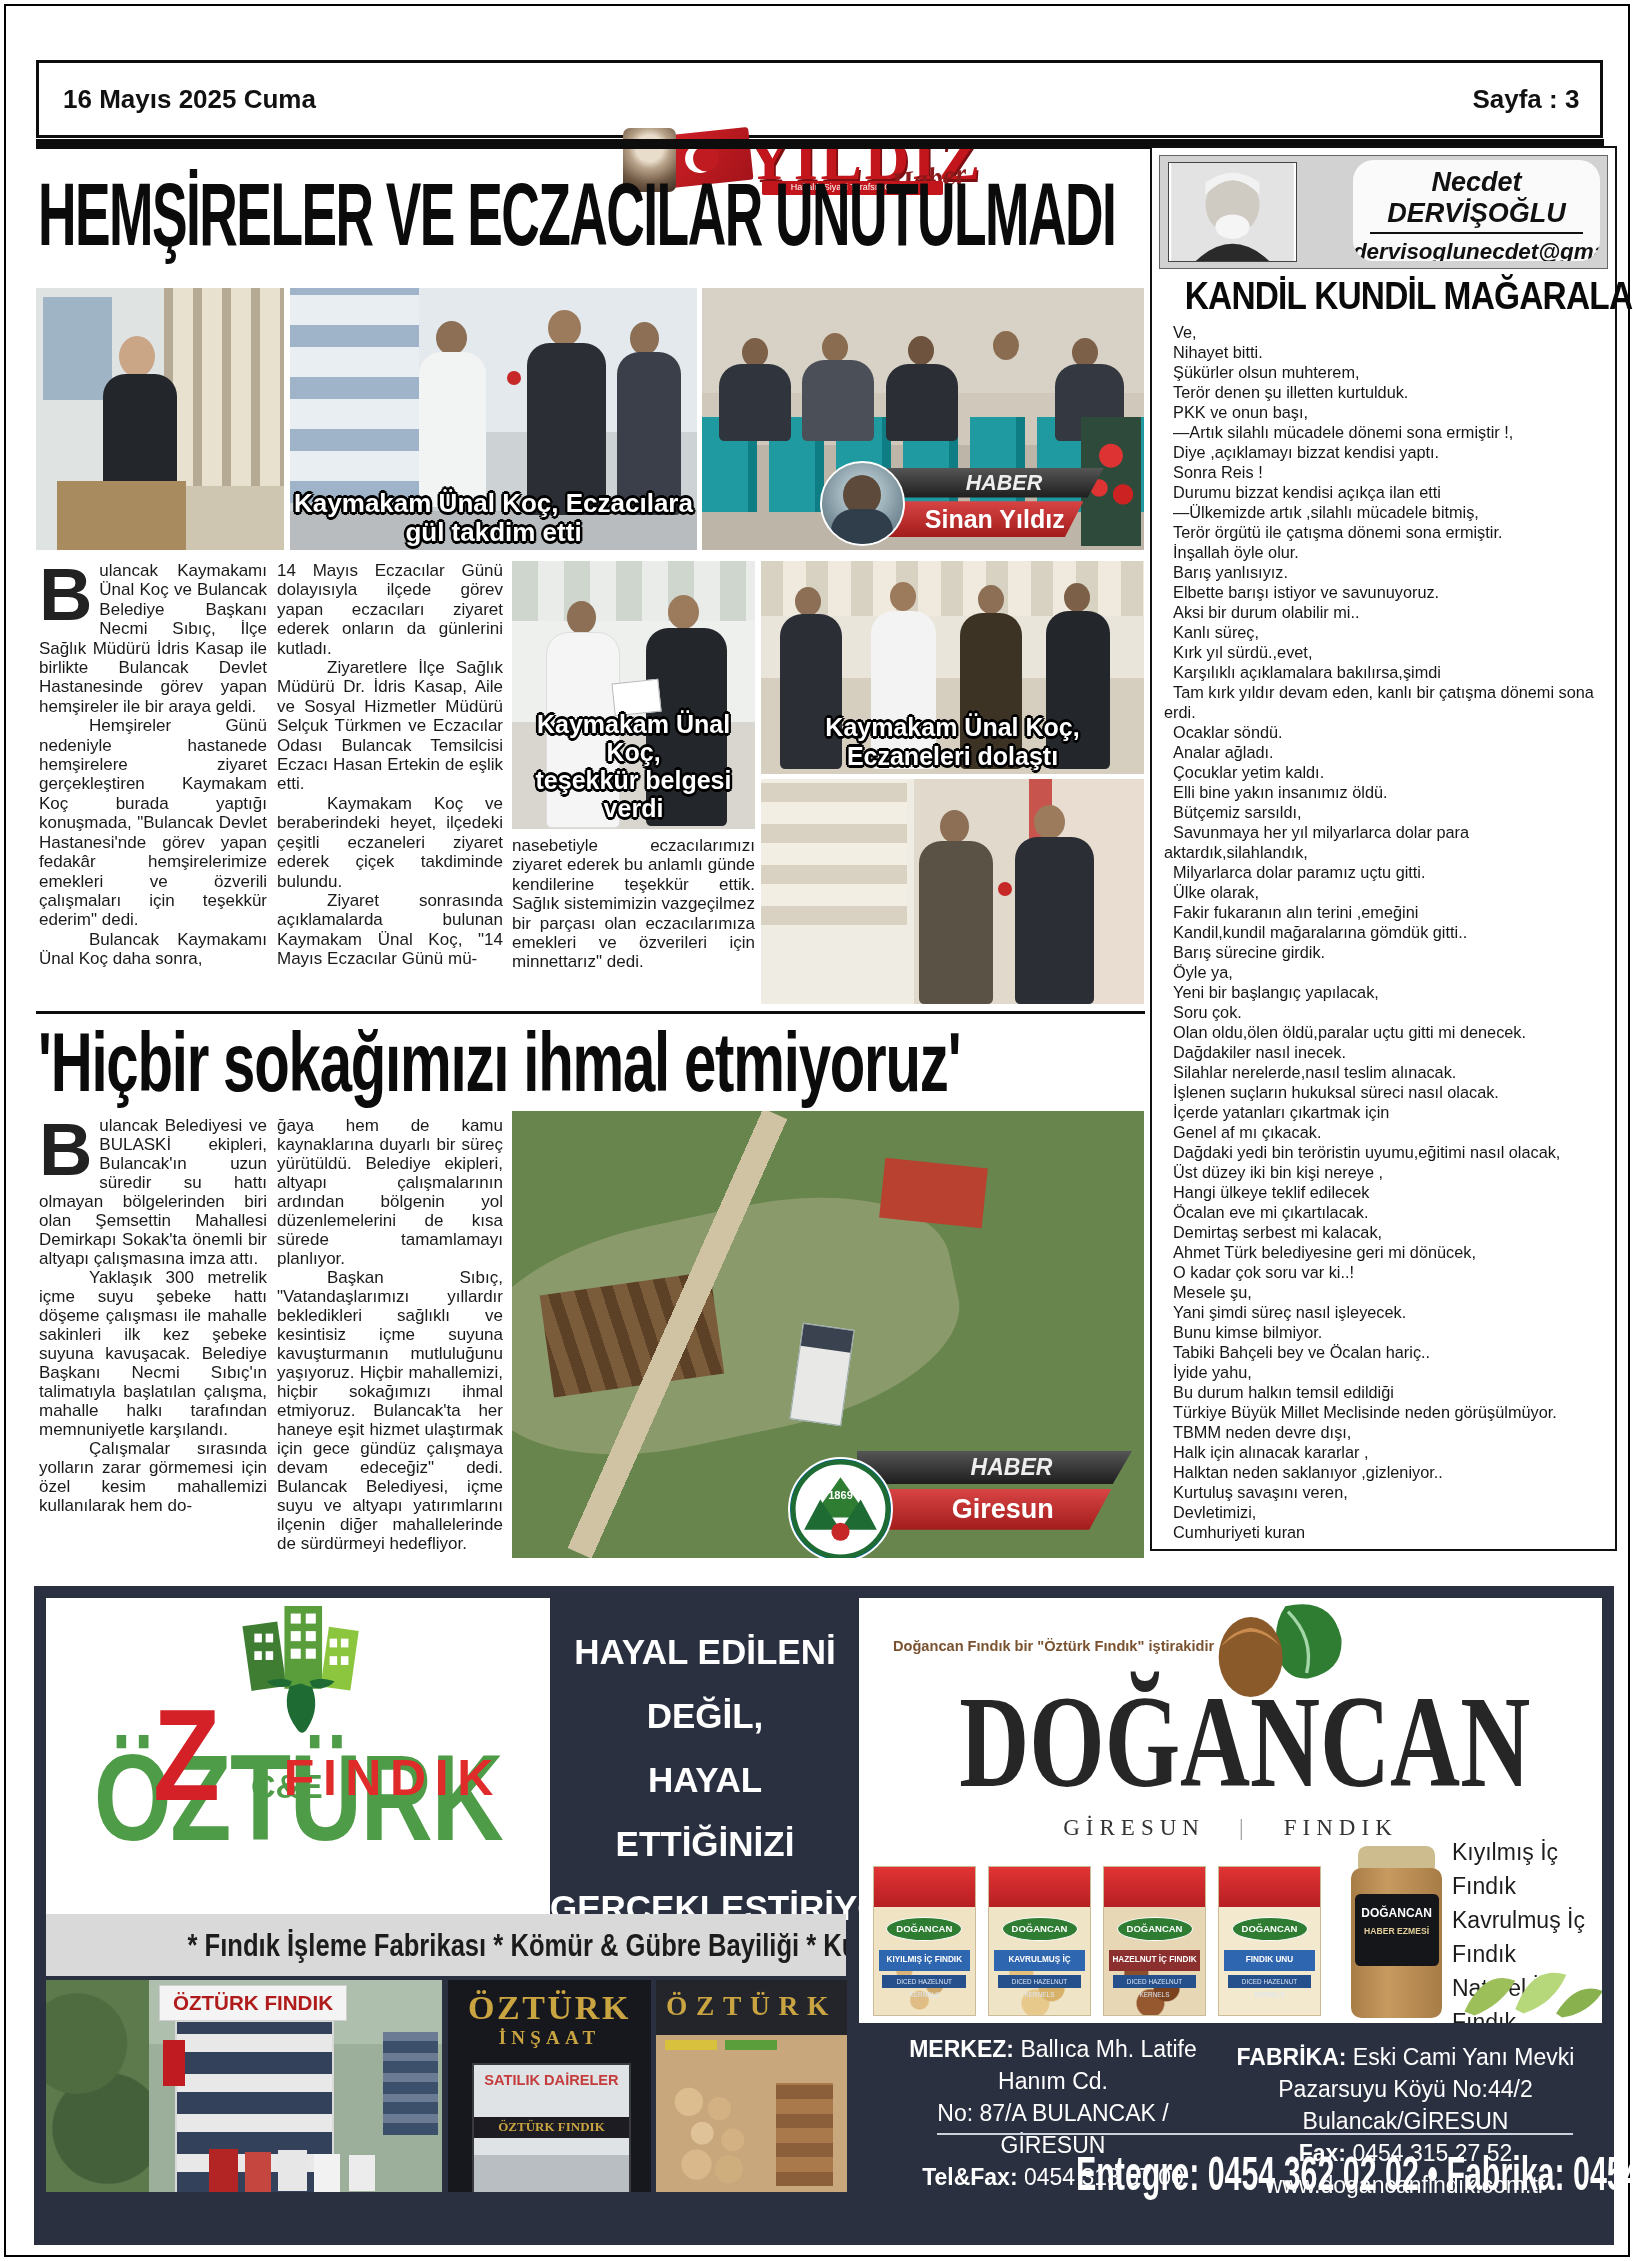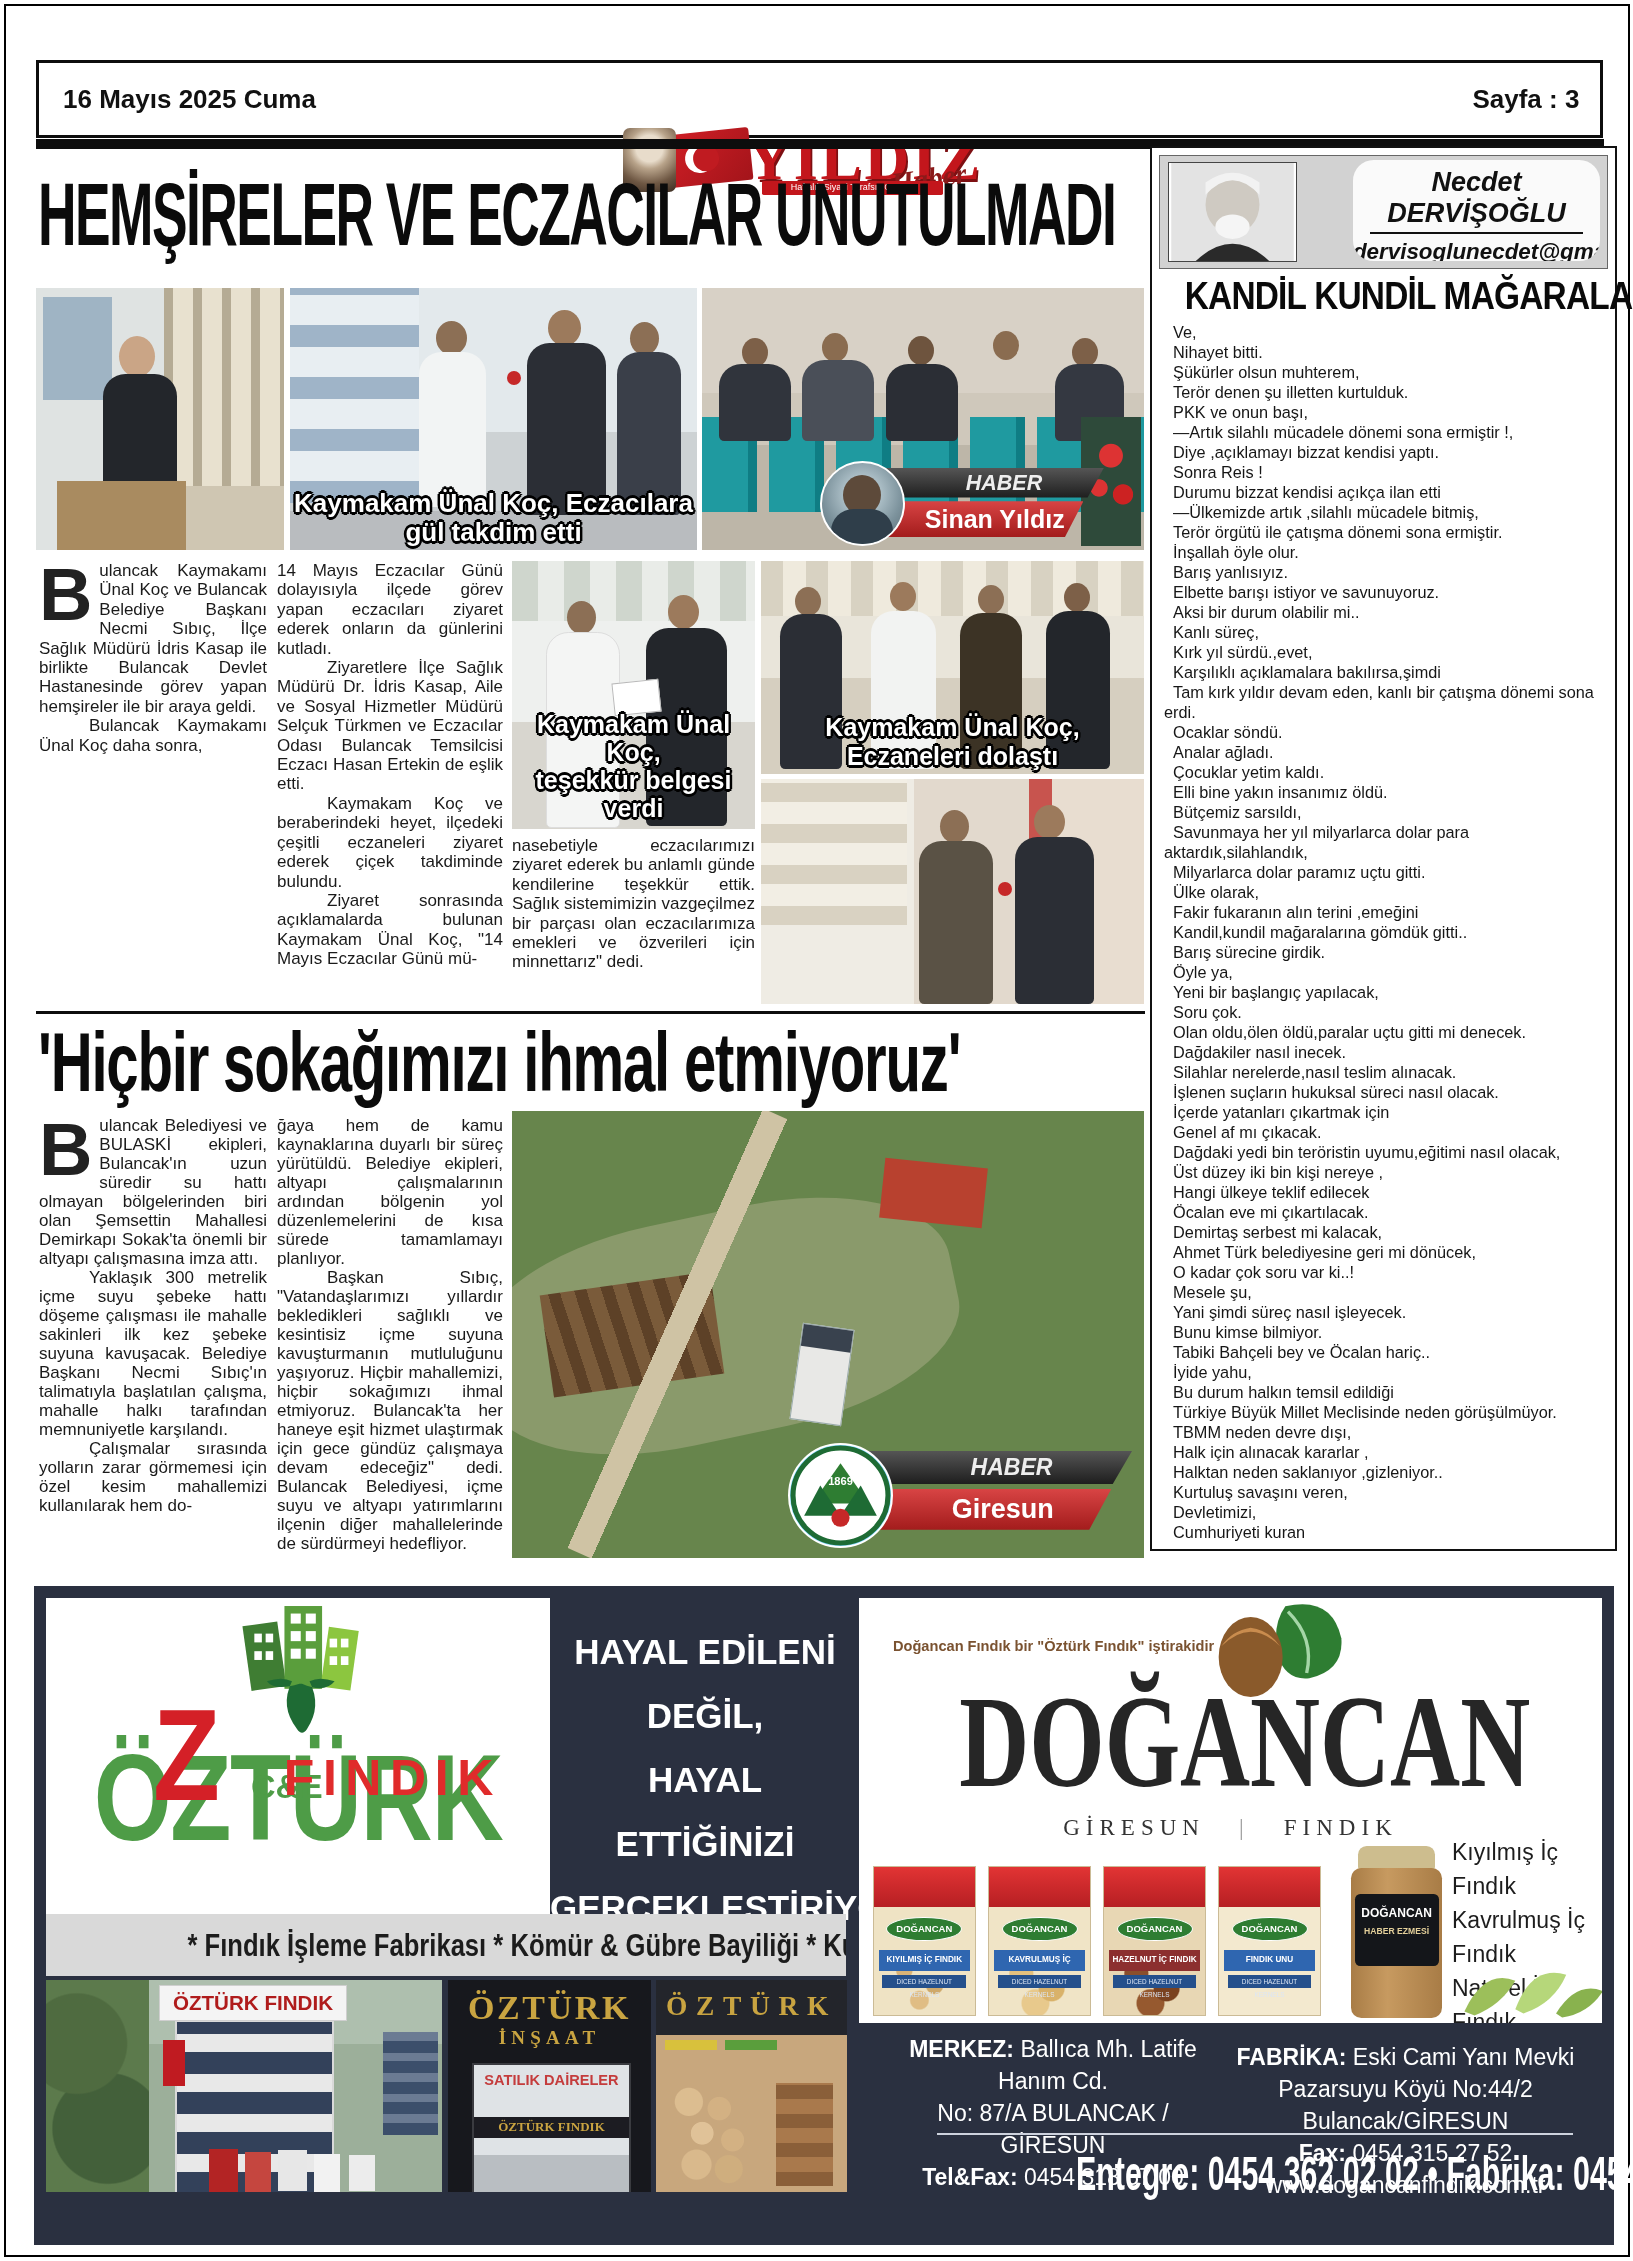--- a/index.html
+++ b/index.html
@@ -157,20 +157,21 @@
         <div class="head" style="left:20.6px;top:12px;width:38px;height:40px;background:#5d4a3a;"></div>
         <div class="fig" style="left:8.6px;top:46px;width:62px;height:38px;background:#2f3e4a;"></div>
       </div>
       <div class="rb-dark">HABER</div>
       <div class="rb-red">Sinan Yıldız</div>
     </div>
   </div>
 
   <div class="art a1" style="left:39px;top:561px;width:228px;height:440px;">
     <p class="first"><span class="dc">B</span><span>ulancak Kaymakamı Ünal Koç ve Bulancak Belediye Başkanı Necmi Sıbıç, İlçe Sağlık Müdürü İdris Kasap ile birlikte Bulancak Devlet Hastanesinde görev yapan hemşireler ile bir araya geldi.</span></p>
+    <p>Hemşireler Günü nedeniyle hastanede hemşirelere ziyaret gerçekleştiren Kaymakam Koç burada yaptığı konuşmada, "Bulancak Devlet Hastanesi'nde görev yapan fedakâr hemşirelerimize emekleri ve özverili çalışmaları için teşekkür ederim" dedi.</p>
     <p>Bulancak Kaymakamı Ünal Koç daha sonra,</p>
   </div>
   <div class="art a1" style="left:277px;top:561px;width:226px;height:443px;">
     <p class="first" style="text-indent:0;">14 Mayıs Eczacılar Günü dolayısıyla ilçede görev yapan eczacıları ziyaret ederek onların da günlerini kutladı.</p>
     <p>Ziyaretlere İlçe Sağlık Müdürü Dr. İdris Kasap, Aile ve Sosyal Hizmetler Müdürü Selçuk Türkmen ve Eczacılar Odası Bulancak Temsilcisi Eczacı Hasan Ertekin de eşlik etti.</p>
     <p>Kaymakam Koç ve beraberindeki heyet, ilçedeki çeşitli eczaneleri ziyaret ederek çiçek takdiminde bulundu.</p>
     <p>Ziyaret sonrasında açıklamalarda bulunan Kaymakam Ünal Koç, "14 Mayıs Eczacılar Günü mü-</p>
   </div>
 
   <div class="photo" style="left:512px;top:561px;width:243px;height:268px;background:linear-gradient(180deg,#eef0ee 0 60%,#d8d6cf 60% 100%);">
@@ -227,21 +228,21 @@
   <div class="photo" style="left:512px;top:1111px;width:632px;height:447px;background:#67854c;">
     <div class="abs" style="inset:0;background:radial-gradient(circle at 12% 20%,#3f5f33 0 16%,transparent 17%),radial-gradient(circle at 85% 15%,#3a5a30 0 22%,transparent 23%),radial-gradient(circle at 90% 75%,#36552c 0 26%,transparent 27%),radial-gradient(circle at 8% 85%,#40603x4 0 18%,transparent 19%),radial-gradient(circle at 50% 95%,#3c5b31 0 20%,transparent 21%);"></div>
     <div class="abs" style="left:-34px;top:103px;width:481px;height:224px;background:#8a9a6b;transform:rotate(-12deg);border-radius:40%;"></div>
     <div class="abs" style="left:34px;top:172px;width:172px;height:103px;background:repeating-linear-gradient(80deg,#5d4127 0 12px,#7a5b3a 12px 26px);transform:rotate(-8deg);"></div>
     <div class="abs" style="left:129px;top:-17px;width:77px;height:481px;background:linear-gradient(90deg,transparent 0 30%,#cfc3a4 30% 64%,transparent 64%);transform:rotate(24deg);"></div>
     <div class="abs" style="left:370px;top:52px;width:103px;height:60px;background:#b8412f;transform:rotate(6deg);"></div>
     <div class="abs" style="left:284px;top:215px;width:50px;height:95px;background:#e8e8e6;border:1.7px solid #9aa;transform:rotate(8deg);">
       <div class="abs" style="left:0;top:0;width:100%;height:22.4px;background:#39424e;"></div>
     </div>
     <div class="rep-badge" style="right:12px;bottom:10.3px;width:344px;height:107px;">
-      <div class="rb-circle" style="width:101px;height:101px;top:2px;background:#7dd3fc;">
+      <div class="rb-circle" style="width:101px;height:101px;top:16px;background:#0369a1;">
         <svg viewBox="0 0 100 100" width="101" height="101">
           <circle cx="50" cy="50" r="47" fill="#ffffff" stroke="#1e6b34" stroke-width="5"></circle>
           <path d="M50 18 L78 58 L22 58 Z" fill="#2e7d32"></path>
           <path d="M30 40 L50 70 L14 70 Z" fill="#1e6b34"></path>
           <path d="M70 40 L86 70 L50 70 Z" fill="#1e6b34"></path>
           <circle cx="50" cy="72" r="9" fill="#c62828"></circle>
           <text x="50" y="40" text-anchor="middle" font-size="11" fill="#ffffff" font-family="Liberation Sans, sans-serif" font-weight="bold">1869</text>
         </svg>
       </div>
       <div class="rb-dark" style="left:69px;height:33px;font-size:23px;line-height:33px;">HABER</div>

